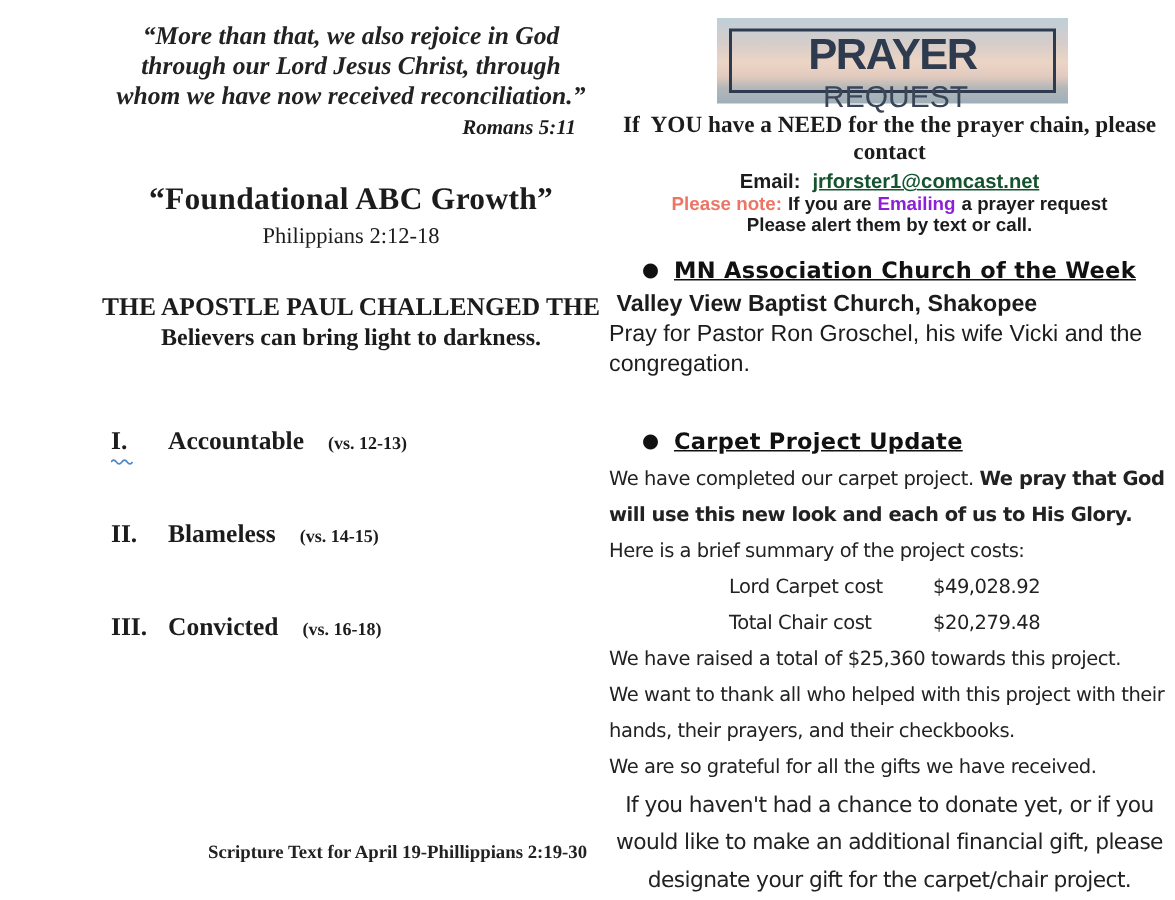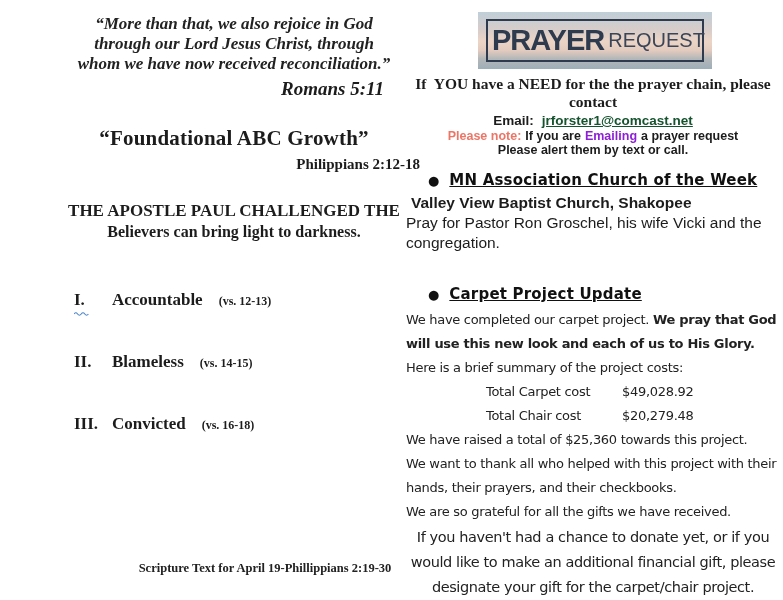--- a/index.html
+++ b/index.html
@@ -2,41 +2,41 @@
 <html><head>
 <meta charset="utf-8">
 <style>
   * { margin:0; padding:0; box-sizing:border-box; }
   html,body { width:783px; height:600px; background:#ffffff; overflow:hidden; }
   body { position:relative; font-family:"Liberation Serif", serif; color:#1c1c1c; }
 
   
   .left-col { position:absolute; left:48px; top:14px; width:372px; }
   .quote { text-align:center; font-style:italic; font-weight:bold; font-size:17px; line-height:20px; color:#222; }
-  .quote-attr { text-align:right; padding-right:36px; font-style:italic; font-weight:bold; font-size:19px; margin-top:4px; }
+  .quote-attr { text-align:right; padding-right:36px; font-style:italic; font-weight:bold; font-size:14px; margin-top:4px; }
   .sermon-title { text-align:center; font-weight:bold; font-size:21px; margin-top:26px; letter-spacing:0.2px; }
-  .sermon-passage { text-align:right; font-weight:bold; font-size:15px; margin-top:5px; }
+  .sermon-passage { text-align:center; font-weight:normal; font-size:15px; margin-top:5px; }
   .theme { text-align:center; font-weight:bold; margin-top:28px; }
   .theme-l1, .theme-l2 { font-size:17px; line-height:20px; }
   .theme-l3 { font-size:16px; line-height:21px; }
   .outline { margin-top:48px; }
   .outline-item { display:flex; align-items:baseline; margin-bottom:42px; }
   .outline-num { width:64px; padding-left:26px; font-weight:bold; font-size:17px; position:relative; }
   .squiggle { position:absolute; left:26px; bottom:-6px; }
   .outline-title { font-weight:bold; font-size:17px; }
   .outline-verses { font-weight:bold; font-size:12px; margin-left:16px; }
   .scripture-footer { position:absolute; left:115px; top:561px; width:300px; text-align:center;
     font-weight:bold; font-size:12.5px; color:#222; }
 
   
   .right-col { position:absolute; left:406px; top:12px; width:374px; }
 
   .banner { margin-left:72px; width:234px; height:57px; padding:7px 8px;
     background:linear-gradient(180deg,#bfcfd8 0%, #d6cdca 30%, #ecd4c5 52%, #e2cabe 68%, #b3b7b8 82%, #9dafb8 100%); }
-  .banner-frame { border:2px solid #2e3a4d; height:100%; display:flex; align-items:center; padding:0 4px; }
+  .banner-frame { border:2px solid #2e3a4d; height:100%; display:flex; align-items:center; padding:0 4px;flex-direction:column; }
   .banner-primary { font-family:"Liberation Sans", sans-serif; font-weight:bold; font-size:29px;
     color:#2e3a4d; letter-spacing:-1px; }
   .banner-secondary { font-family:"Liberation Sans", sans-serif; font-weight:normal; font-size:20px;
     color:#3a4558; letter-spacing:0px; margin-left:4px; }
 
   .contact { margin-top:6px; text-align:center; font-family:"Liberation Sans", sans-serif; }
   .contact-intro { font-family:"Liberation Serif", serif; font-weight:bold; font-size:15.5px; white-space:pre-wrap; }
   .contact-phones { font-weight:bold; font-size:16.5px; white-space:pre-wrap; margin-top:1px; }
   .contact-email { font-weight:bold; font-size:13.5px; margin-top:2px; }
   .email-link { color:#14532d; text-decoration:underline; margin-left:8px; cursor:pointer; }
@@ -145,21 +145,21 @@
       <span class="bullet">●</span>
       <span class="section-heading">Carpet Project Update</span>
     </div>
     <div class="carpet-body">
       <div>
         <span>We have completed our carpet project.</span>
         <span class="bold">We pray that God will use this new look and each of us to His Glory.</span>
       </div>
       <div>Here is a brief summary of the project costs:</div>
       <div class="cost-row">
-        <span class="cost-label">Total Carpet cost</span>
+        <span class="cost-label">Lord Carpet cost</span>
         <span class="cost-amount">$49,028.92</span>
       </div>
       <div class="cost-row">
         <span class="cost-label">Total Chair cost</span>
         <span class="cost-amount">$20,279.48</span>
       </div>
       <div>We have raised a total of $25,360 towards this project.</div>
       <div>We want to thank all who helped with this project with their hands, their prayers, and their checkbooks.</div>
       <div>We are so grateful for all the gifts we have received.</div>
     </div>

